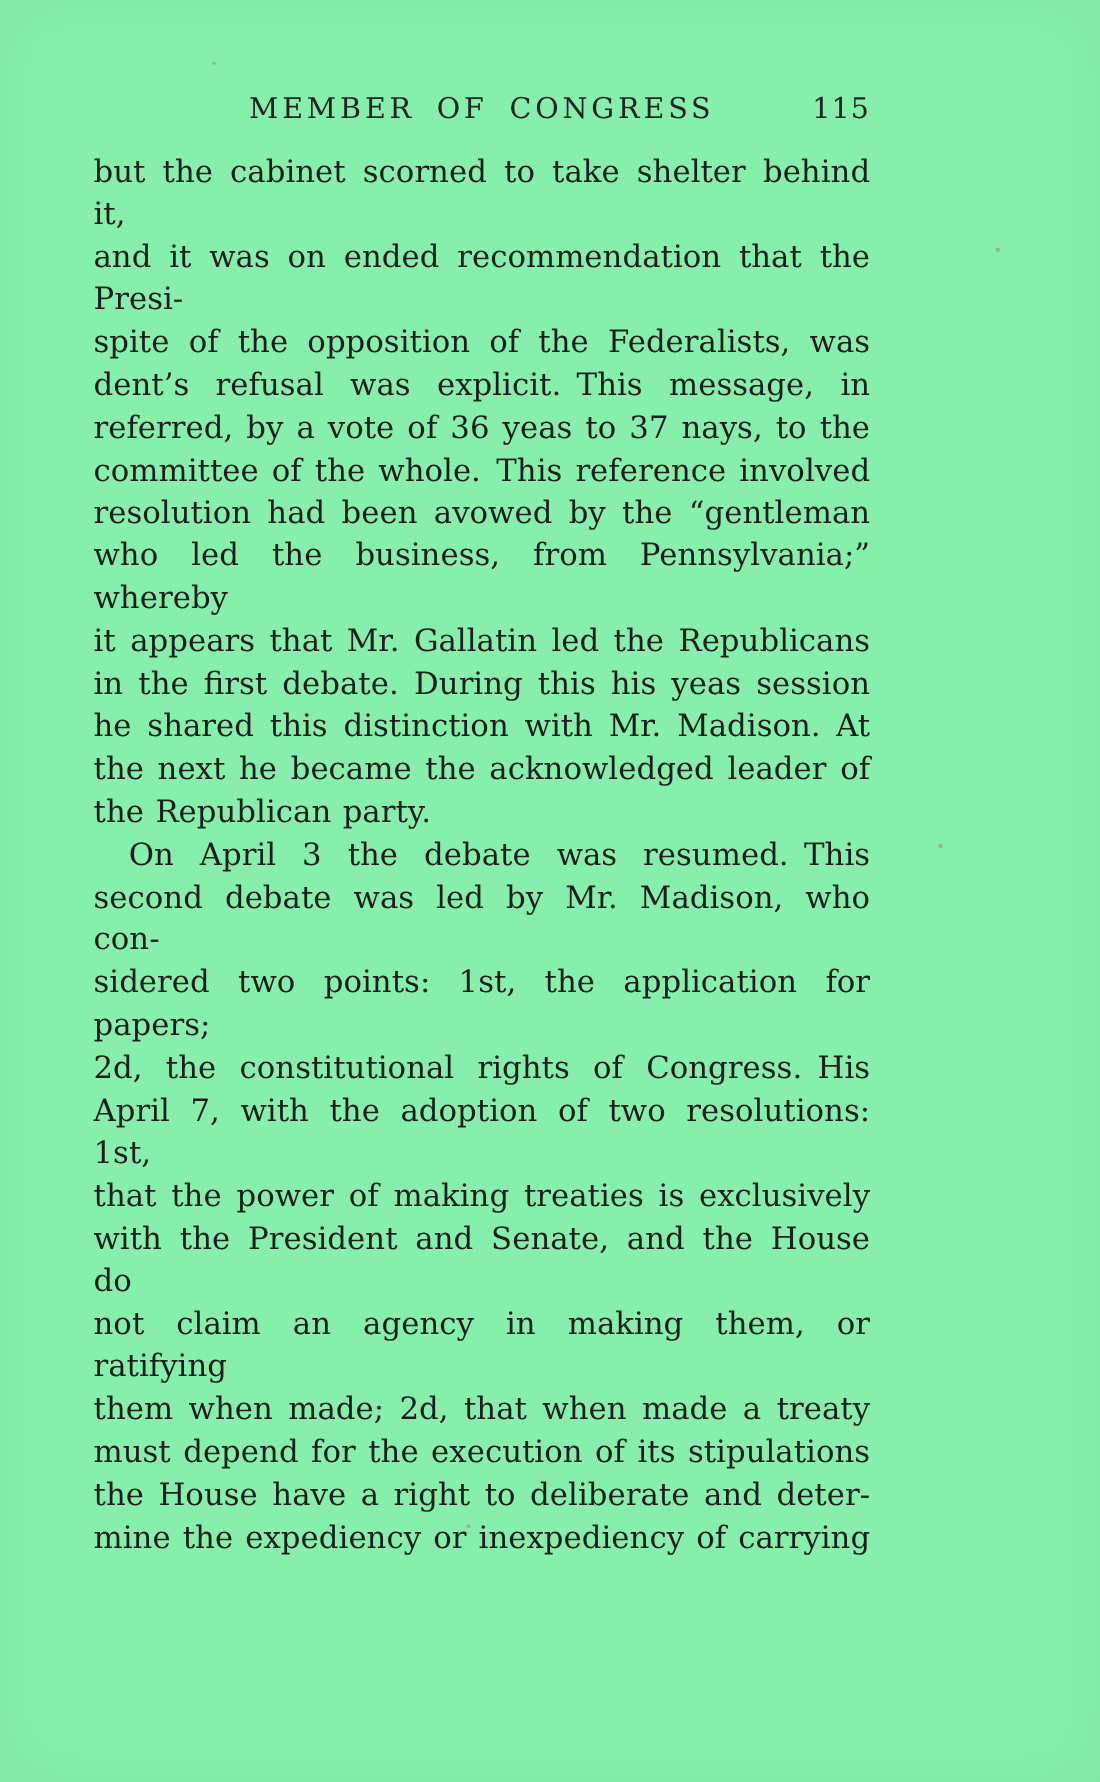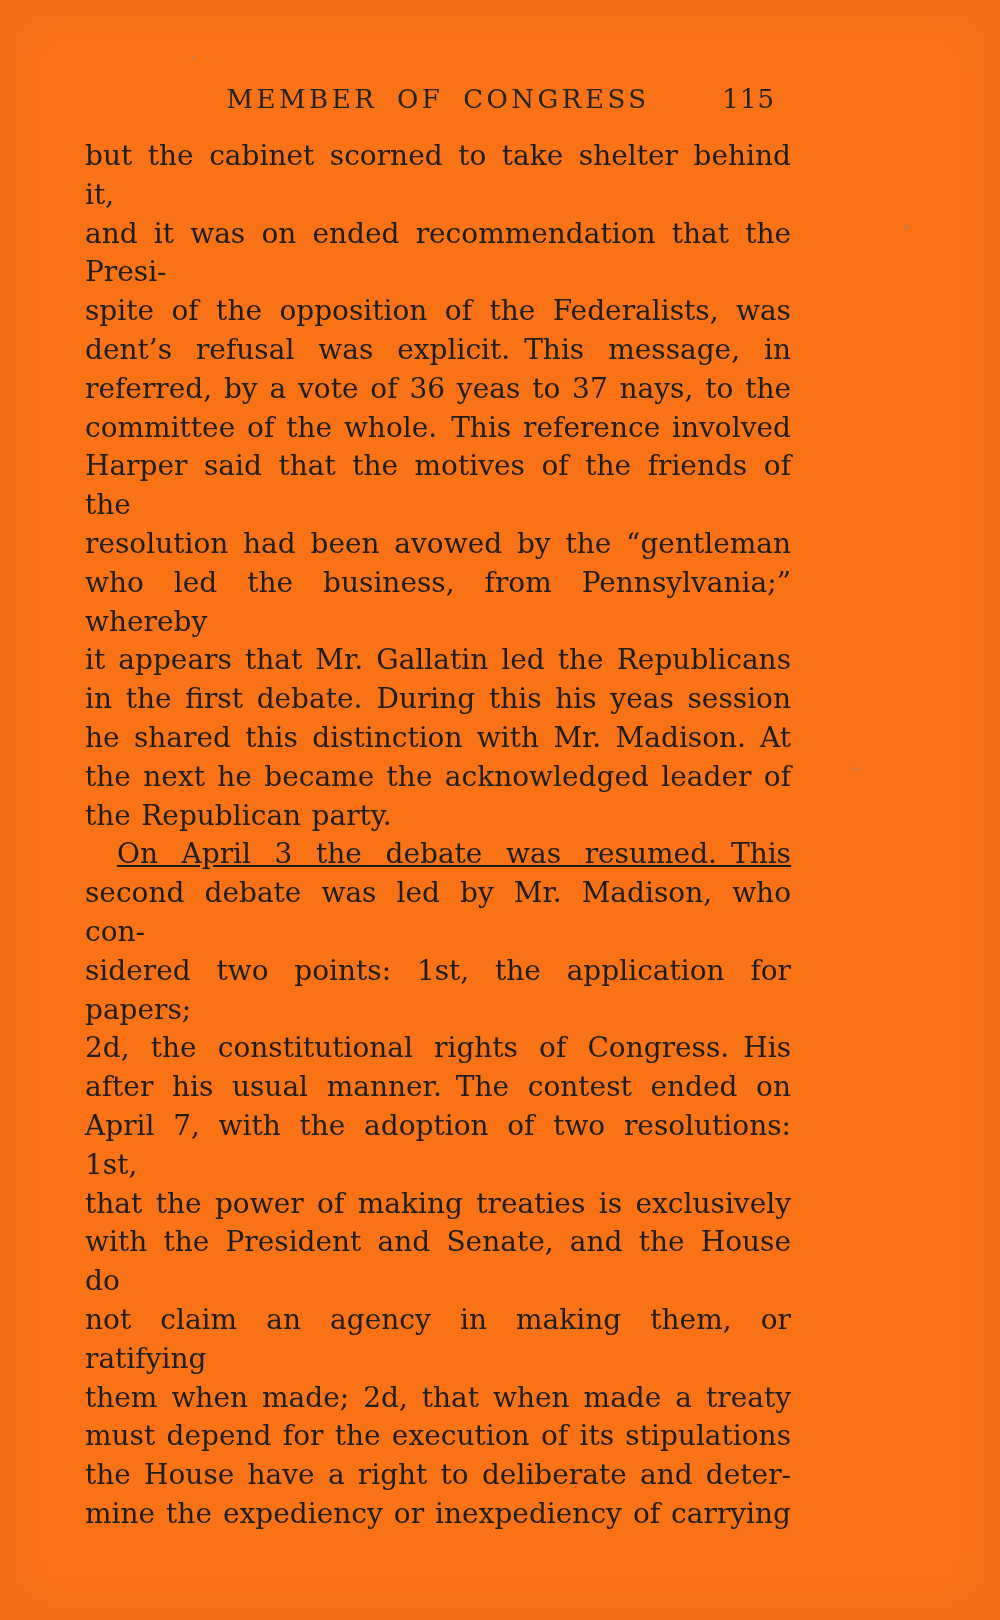--- a/index.html
+++ b/index.html
@@ -9,21 +9,21 @@
   body {
     width: 1000px;
     height: 1620px;
     background: #e9e9e7;
     position: relative;
     font-family: "DejaVu Serif", serif;
   }
   .page {
     position: absolute;
     inset: 0;
-    background: #f97316;
+    background: #86efac;
     color: #1f1f1f;
     box-shadow: inset 0 0 60px rgba(0,0,0,0.04);
     overflow: hidden;
   }
   .header {
     position: absolute;
     top: 84px;
     left: 85px;
     width: 706px;
     height: 36px;
@@ -31,21 +31,21 @@
   .header-title {
     display: block;
     text-align: center;
     font-size: 26px;
     letter-spacing: 3.5px;
     word-spacing: 8px;
     color: #242424;
   }
   .page-number {
     position: absolute;
-    right: 16px;
+    right: 0;
     top: 0;
     font-size: 26px;
     letter-spacing: 1px;
     color: #242424;
   }
   .page-body {
     position: absolute;
     top: 137px;
     left: 85px;
     width: 706px;
@@ -59,21 +59,20 @@
   .line {
     text-align: justify;
     text-align-last: justify;
     word-spacing: 1.5px;
   }
   .line.last {
     text-align-last: left;
   }
   .para.indent .line:first-child {
     text-indent: 32px;
-    text-decoration: underline;
   }
   .speck {
     position: absolute;
     background: #8d8d8b;
     border-radius: 50%;
     opacity: 0.55;
   }
   .speck.s1 { left: 193px; top: 56px;  width: 3px; height: 3px; }
   .speck.s2 { left: 905px; top: 225px; width: 4px; height: 4px; }
   .speck.s3 { left: 853px; top: 767px; width: 4px; height: 4px; }
@@ -89,35 +88,33 @@
   </div>
 
   <div class="page-body" id="page-body">
       <div class="para">
         <div class="line">but the cabinet scorned to take shelter behind it,</div>
         <div class="line">and it was on ended recommendation that the Presi-</div>
         <div class="line">spite of the opposition of the Federalists, was</div>
         <div class="line">dent’s refusal was explicit. This message, in</div>
         <div class="line">referred, by a vote of 36 yeas to 37 nays, to the</div>
         <div class="line">committee of the whole. This reference involved</div>
-        <div class="line">Harper said that the motives of the friends of the</div>
         <div class="line">resolution had been avowed by the “gentleman</div>
         <div class="line">who led the business, from Pennsylvania;” whereby</div>
         <div class="line">it appears that Mr. Gallatin led the Republicans</div>
         <div class="line">in the first debate. During this his yeas session</div>
         <div class="line">he shared this distinction with Mr. Madison. At</div>
         <div class="line">the next he became the acknowledged leader of</div>
         <div class="line last">the Republican party.</div>
       </div>
       <div class="para indent">
         <div class="line">On April 3 the debate was resumed. This</div>
         <div class="line">second debate was led by Mr. Madison, who con-</div>
         <div class="line">sidered two points: 1st, the application for papers;</div>
         <div class="line">2d, the constitutional rights of Congress. His</div>
-        <div class="line">after his usual manner. The contest ended on</div>
         <div class="line">April 7, with the adoption of two resolutions: 1st,</div>
         <div class="line">that the power of making treaties is exclusively</div>
         <div class="line">with the President and Senate, and the House do</div>
         <div class="line">not claim an agency in making them, or ratifying</div>
         <div class="line">them when made; 2d, that when made a treaty</div>
         <div class="line">must depend for the execution of its stipulations</div>
         <div class="line">the House have a right to deliberate and deter-</div>
         <div class="line">mine the expediency or inexpediency of carrying</div>
       </div>
     </div>

